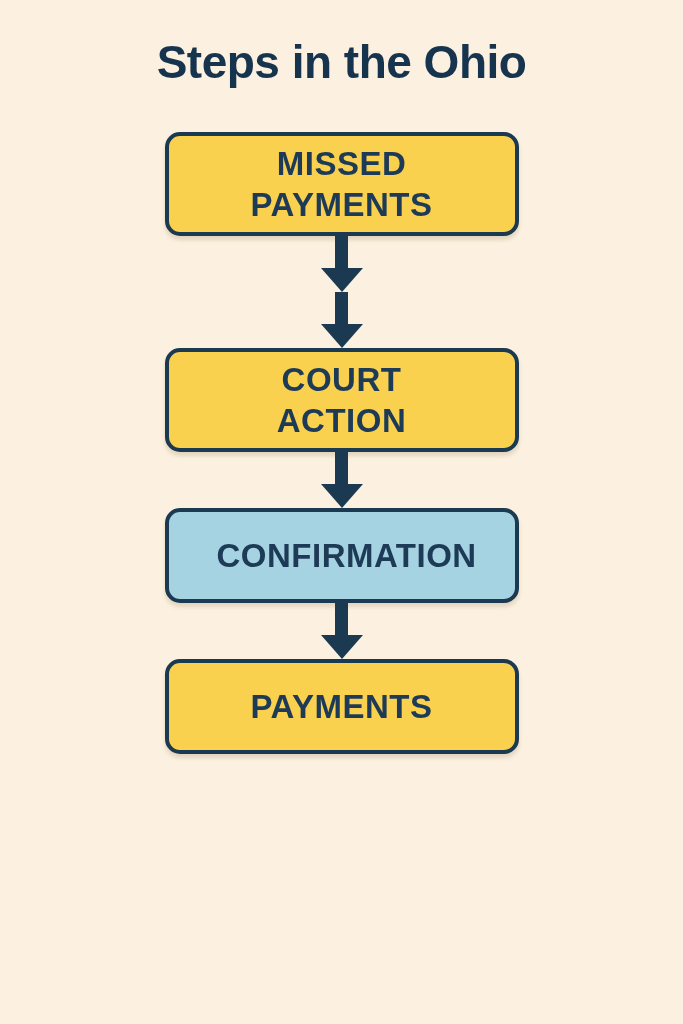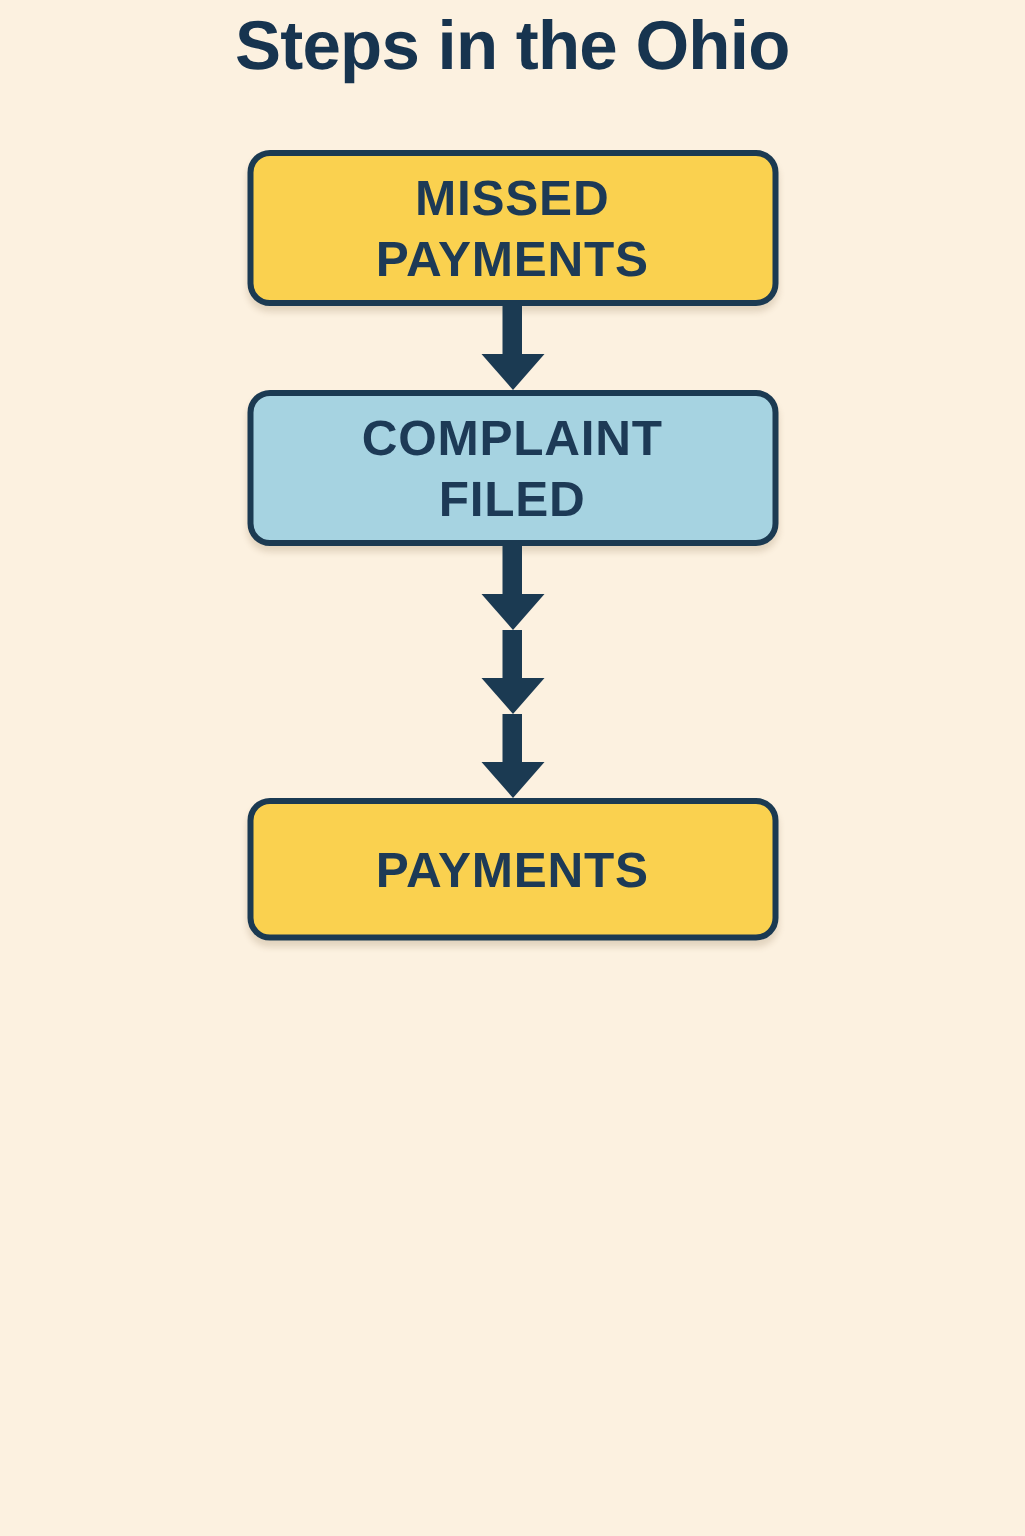--- a/index.html
+++ b/index.html
@@ -13,20 +13,21 @@
   * { margin: 0; padding: 0; box-sizing: border-box; }
   html, body { background: var(--bg); }
   .canvas {
     position: relative;
     width: 679px;
     height: 1024px;
     background: var(--bg);
     margin: 0 auto;
     overflow: hidden;
     font-family: "Liberation Sans", sans-serif;
+    padding-top: 32px;
   }
   .title {
     color: var(--title-navy);
     font-size: 46px;
     font-weight: 800;
     line-height: 60px;
     text-align: center;
     letter-spacing: -0.5px;
     margin-bottom: 40px;
   }
@@ -91,35 +92,38 @@
 
     <div class="step yellow two-line">
       <div class="step-label">MISSED PAYMENTS</div>
     </div>
 
     <div class="arrow">
       <div class="stem"></div>
       <div class="head"></div>
     </div>
 
-    <div class="step blue two-line">
-      <div class="step-label">COMPLAINT FILED</div>
+
+    <div class="arrow">
+      <div class="stem"></div>
+      <div class="head"></div>
+    </div>
+
+    <div class="step yellow two-line">
+      <div class="step-label">COURT ACTION</div>
     </div>
 
     <div class="arrow">
       <div class="stem"></div>
       <div class="head"></div>
     </div>
 
-
-    <div class="arrow">
-      <div class="stem"></div>
-      <div class="head"></div>
+    <div class="step blue one-line">
+      <div class="step-label">CONFIRMATION</div>
     </div>
-
 
     <div class="arrow">
       <div class="stem"></div>
       <div class="head"></div>
     </div>
 
     <div class="step yellow one-line">
       <div class="step-label">PAYMENTS</div>
     </div>
 

